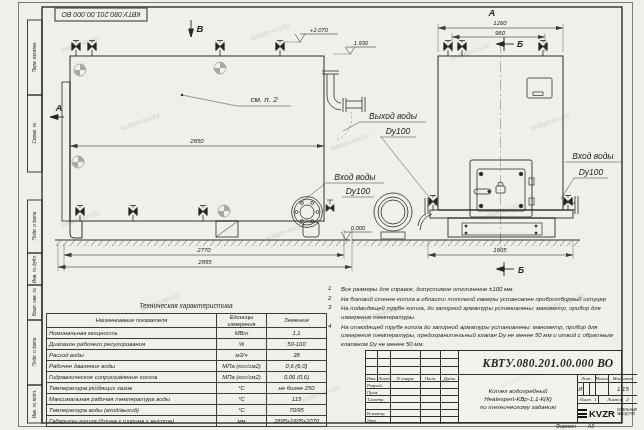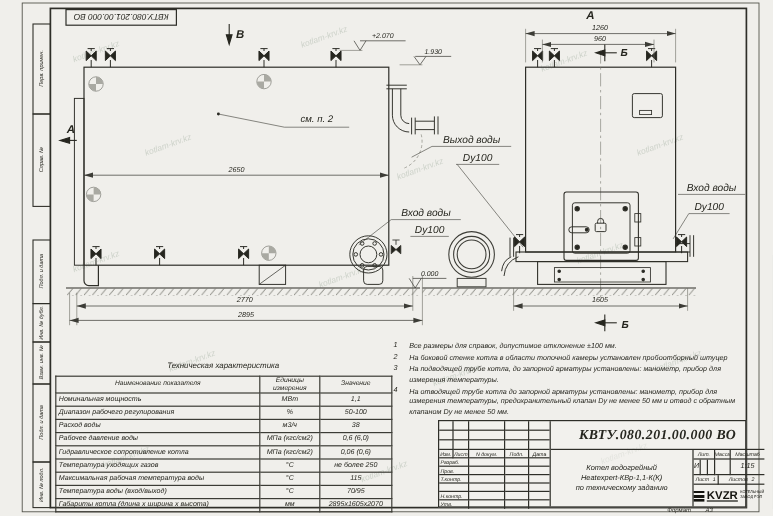--- a/index.html
+++ b/index.html
@@ -44,21 +44,21 @@
   #tb-right{flex:1;display:flex;flex-direction:column;}
   #tb-desig{height:23px;border-bottom:1.3px solid #2e2e28;display:flex;align-items:center;justify-content:center;
       font:italic bold 11.5px "Liberation Serif",serif;letter-spacing:.4px;}
   #tb-low{flex:1;display:flex;}
   #tb-name{width:118px;border-right:1.3px solid #2e2e28;display:flex;flex-direction:column;
       align-items:center;justify-content:center;gap:1px;}
   #tb-name div{font:italic 6.2px "Liberation Sans",sans-serif;line-height:1.15;}
   #tb-rcol{flex:1;display:flex;flex-direction:column;}
   #tb-logo{flex:1;display:flex;align-items:center;justify-content:center;gap:2px;}
   .logo-glyph{width:9px;height:9px;background:repeating-linear-gradient(0deg,#14140f 0 2px,transparent 2px 3.4px);}
-  .logo-word{font:900 9.5px "Liberation Sans",sans-serif;font-style:normal;color:#14140f;text-decoration:underline;}
+  .logo-word{font:900 9.5px "Liberation Sans",sans-serif;font-style:normal;color:#14140f;}
   .logo-org{display:flex;flex-direction:column;justify-content:center;}
   .logo-org div{font:3.2px/1.2 "Liberation Sans",sans-serif;color:#14140f;}
   #fmt{left:556px;top:423px;font:italic 5px "Liberation Sans",sans-serif;}
   #fmt span{margin-right:12px;}
 </style>
 </head>
 <body>
 
 <div id="app">
 

